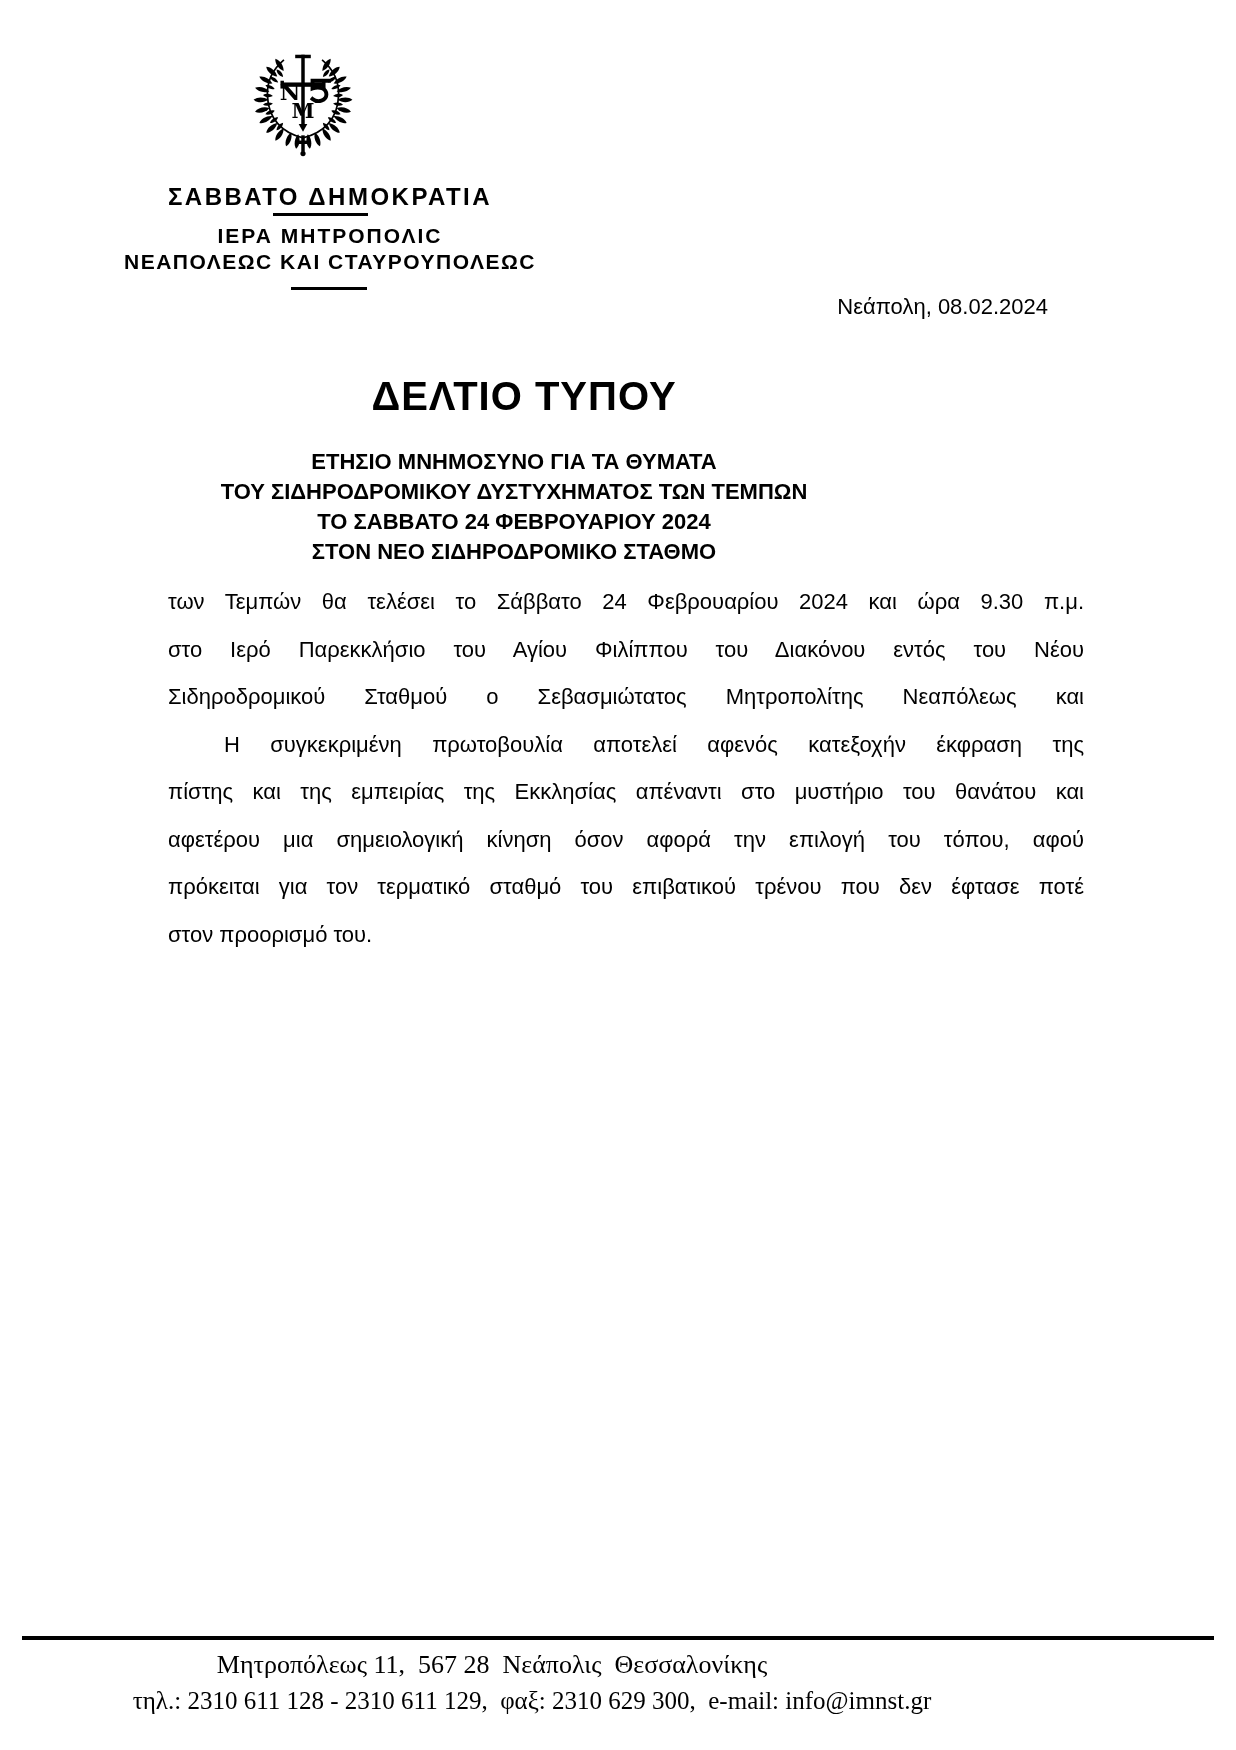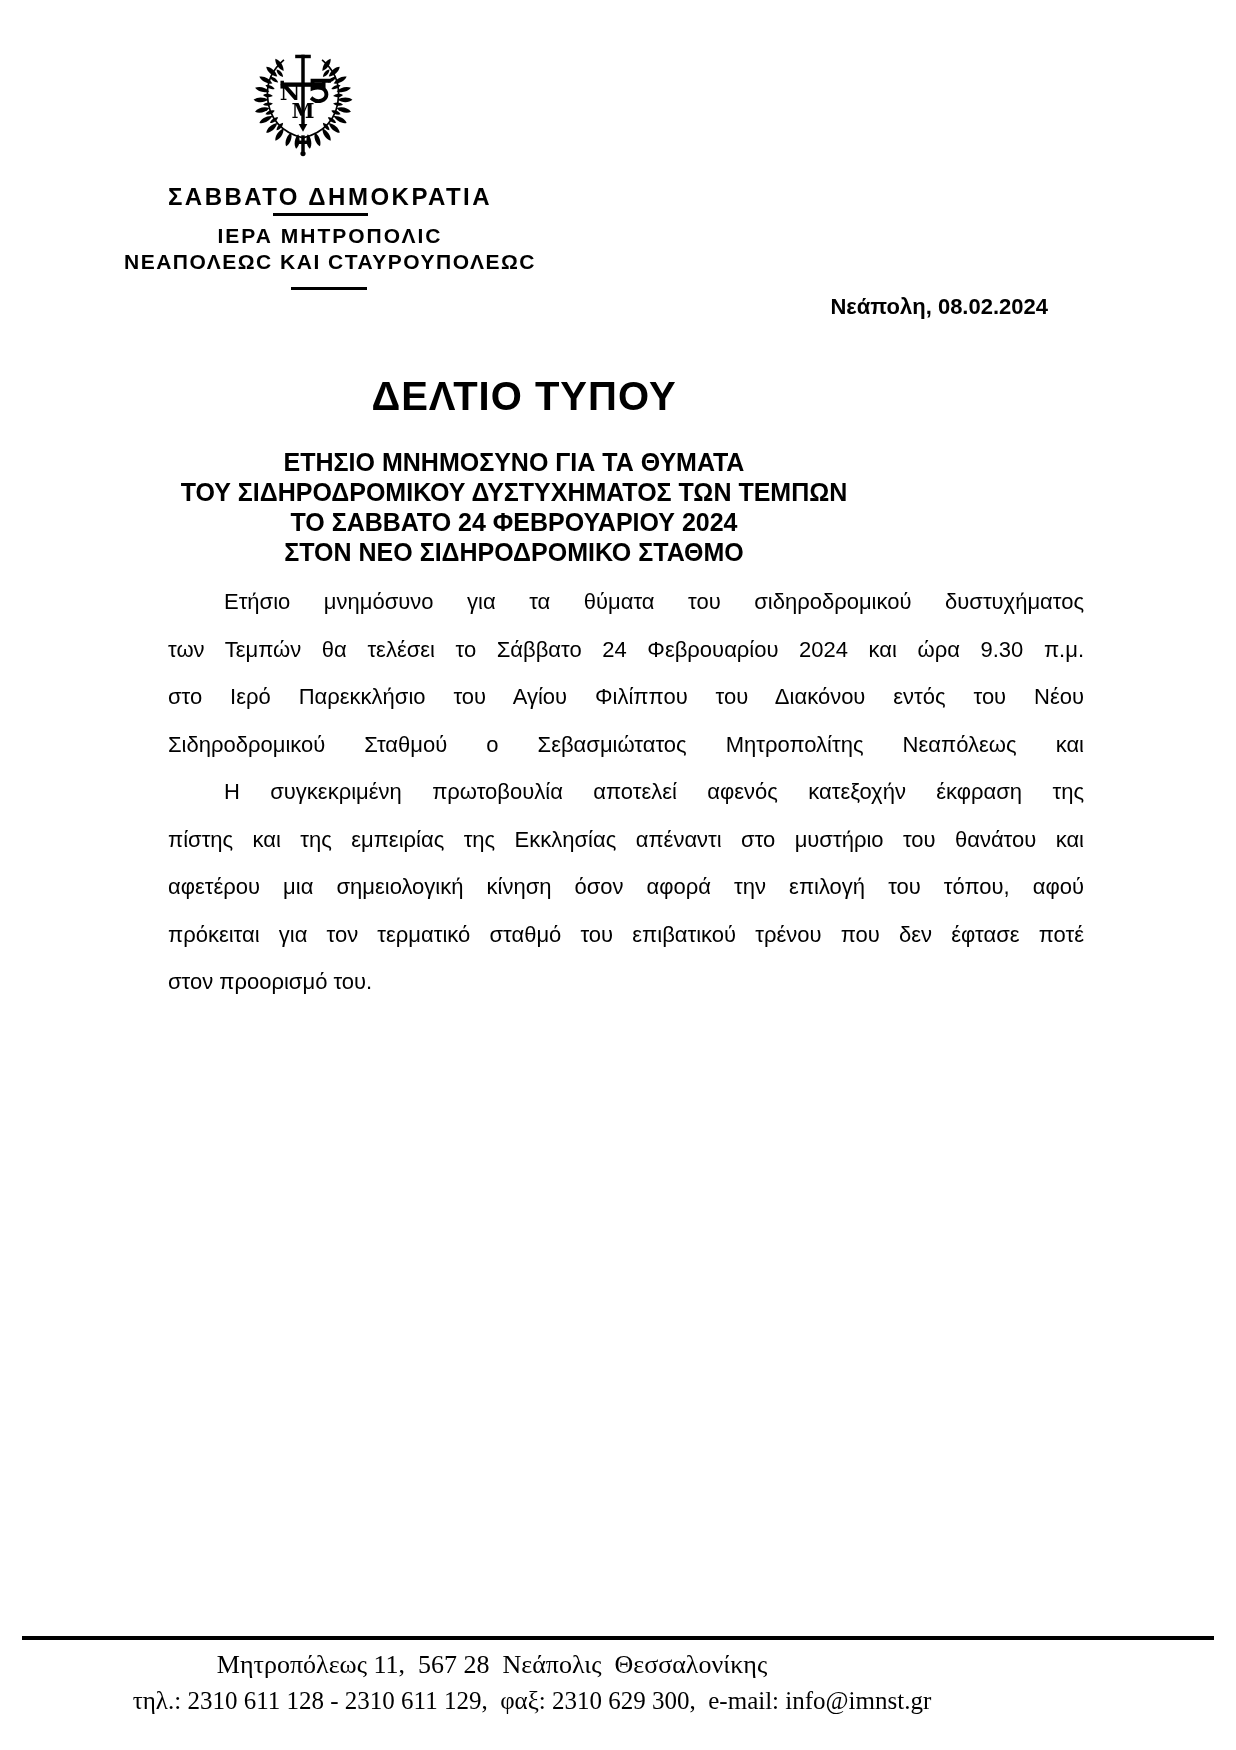--- a/index.html
+++ b/index.html
@@ -15,27 +15,27 @@
   .emblem{left:251px;top:44px;width:104px;height:122px;}
   .lh-line{left:0;width:660px;text-align:center;font-weight:bold;color:#000;}
   .lh1{top:183px;font-size:24px;letter-spacing:2.5px;}
   .lh2{top:224px;font-size:21px;letter-spacing:2px;}
   .lh3{top:250px;font-size:21px;letter-spacing:1.5px;}
   .rule-sm{background:#000;height:3px;}
   .ul1{left:273px;top:213px;width:95px;}
   .ul2{left:291px;top:287px;width:76px;}
 
   
-  .dateline{left:806px;top:294px;width:242px;text-align:right;font-size:22px;color:#000;font-weight:bold;}
+  .dateline{left:806px;top:294px;width:242px;text-align:right;font-size:22px;color:#000;}
 
   
   .title{left:0;top:374px;width:1048px;text-align:center;
          font-size:40px;font-weight:bold;letter-spacing:1px;}
   .subtitle{left:0;top:447px;width:1028px;text-align:center;
-            font-size:25px;font-weight:bold;line-height:30px;}
+            font-size:22px;font-weight:bold;line-height:30px;}
 
   
   .bodytext{left:168px;top:578px;width:916px;font-size:22px;line-height:47.5px;color:#000;}
   .bline{text-align:justify;text-align-last:justify;white-space:normal;}
   .bline.first{text-indent:56px;}
   .bline.plast{text-align-last:left;}
 
   
   .footer-rule{left:22px;top:1636px;width:1192px;height:4px;background:#000;}
   .fline{left:0;width:984px;text-align:center;
@@ -123,21 +123,20 @@
 
 <div class="abs title">ΔΕΛΤΙΟ ΤΥΠΟΥ</div>
 <div class="abs subtitle">
   <div>ΕΤΗΣΙΟ ΜΝΗΜΟΣΥΝΟ ΓΙΑ ΤΑ ΘΥΜΑΤΑ</div>
   <div>ΤΟΥ ΣΙΔΗΡΟΔΡΟΜΙΚΟΥ ΔΥΣΤΥΧΗΜΑΤΟΣ ΤΩΝ ΤΕΜΠΩΝ</div>
   <div>ΤΟ ΣΑΒΒΑΤΟ 24 ΦΕΒΡΟΥΑΡΙΟΥ 2024</div>
   <div>ΣΤΟΝ ΝΕΟ ΣΙΔΗΡΟΔΡΟΜΙΚΟ ΣΤΑΘΜΟ</div>
 </div>
 
 <div class="abs bodytext">
-  <div class="bline first">Ετήσιο μνημόσυνο για τα θύματα του σιδηροδρομικού δυστυχήματος</div>
   <div class="bline">των Τεμπών θα τελέσει το Σάββατο 24 Φεβρουαρίου 2024 και ώρα 9.30 π.μ.</div>
   <div class="bline">στο Ιερό Παρεκκλήσιο του Αγίου Φιλίππου του Διακόνου εντός του Νέου</div>
   <div class="bline">Σιδηροδρομικού Σταθμού ο Σεβασμιώτατος Μητροπολίτης Νεαπόλεως και</div>
   <div class="bline first">Η συγκεκριμένη πρωτοβουλία αποτελεί αφενός κατεξοχήν έκφραση της</div>
   <div class="bline">πίστης και της εμπειρίας της Εκκλησίας απέναντι στο μυστήριο του θανάτου και</div>
   <div class="bline">αφετέρου μια σημειολογική κίνηση όσον αφορά την επιλογή του τόπου, αφού</div>
   <div class="bline">πρόκειται για τον τερματικό σταθμό του επιβατικού τρένου που δεν έφτασε ποτέ</div>
   <div class="bline plast">στον προορισμό του.</div>
 </div>
 

